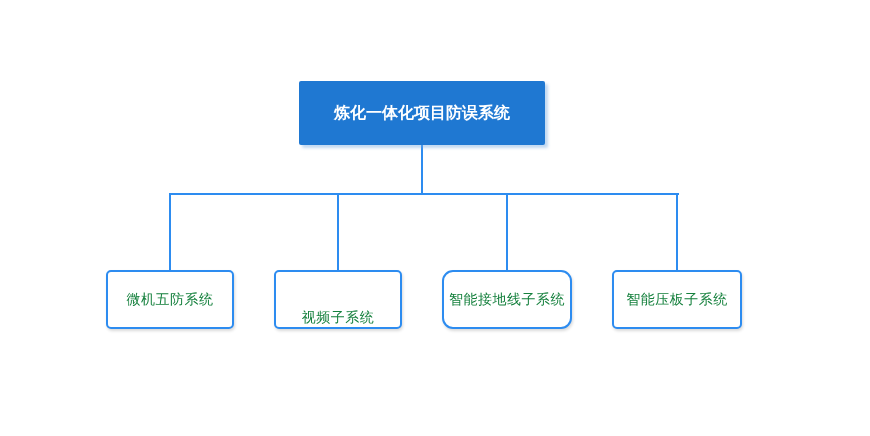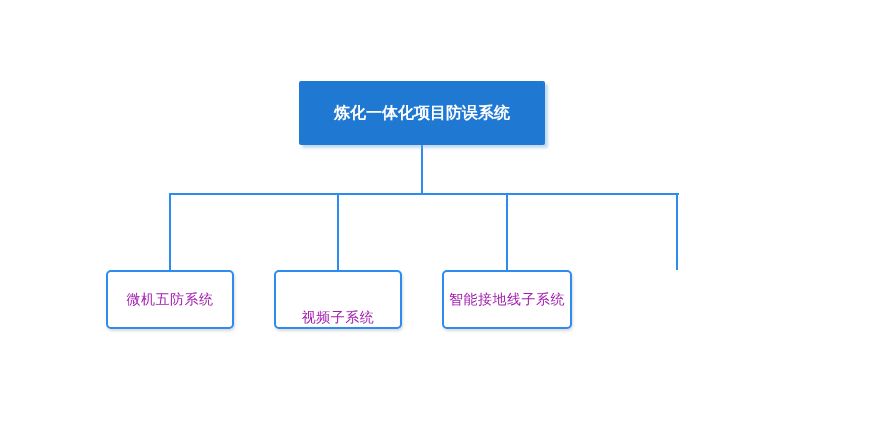--- a/index.html
+++ b/index.html
@@ -45,28 +45,28 @@
     border-radius: 2px;
     box-shadow: 3px 3px 3px rgba(120, 170, 225, 0.45);
   }
   
   .node.child {
     top: 270px;
     height: 59px;
     background: #ffffff;
     border: 2px solid #2d8cf0;
     border-radius: 5px;
-    color: #a21caf;
+    color: #15803d;
     font-size: 14px;
     letter-spacing: 0.5px;
     box-shadow: 1px 2px 3px rgba(0, 0, 0, 0.15);
   }
   .node.child.c1 { left: 106px; width: 128px; }
   .node.child.c2 { left: 274px; width: 128px; align-items: flex-end; }
-  .node.child.c3 { left: 442px; width: 130px; }
+  .node.child.c3 { left: 442px; width: 130px; border-radius: 11px; }
   .node.child.c4 { left: 612px; width: 130px; }
 
   
   .root-drop   { left: 421px; top: 145px; height: 50px; }
   .trunk       { left: 169px; top: 193px; width: 510px; }
   .drop-1      { left: 169px; top: 193px; height: 77px; }
   .drop-2      { left: 337px; top: 193px; height: 77px; }
   .drop-3      { left: 506px; top: 193px; height: 77px; }
   .drop-4      { left: 676px; top: 193px; height: 77px; }
 </style>
@@ -88,14 +88,17 @@
 
   <div class="node child c1">
     <span>微机五防系统</span>
   </div>
   <div class="node child c2">
     <span>视频子系统</span>
   </div>
   <div class="node child c3">
     <span>智能接地线子系统</span>
   </div>
+  <div class="node child c4">
+    <span>智能压板子系统</span>
+  </div>
 
 </div>
 
 </body></html>

